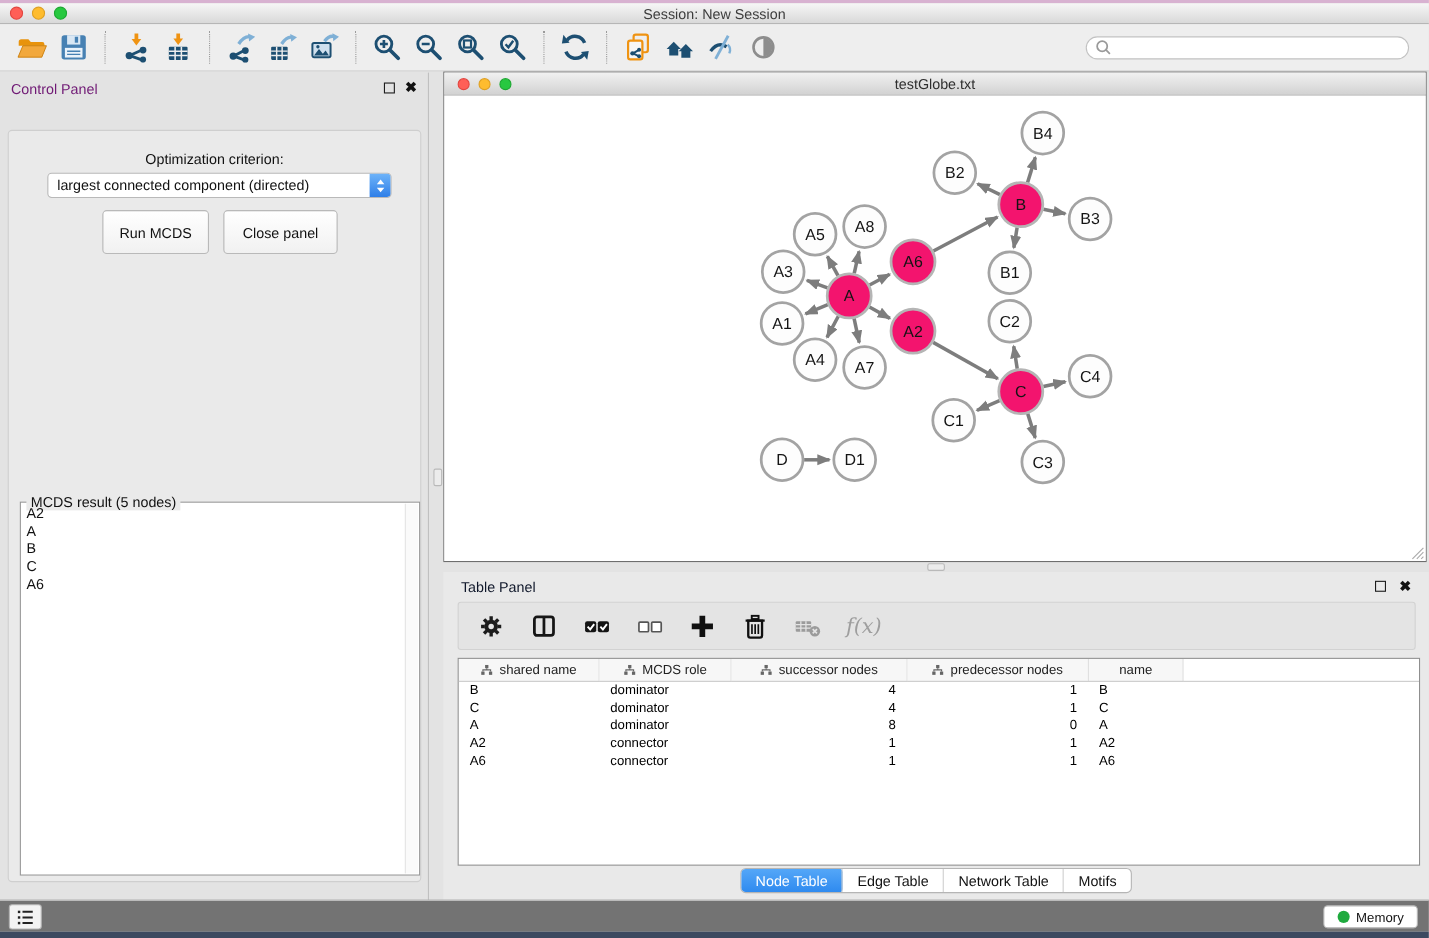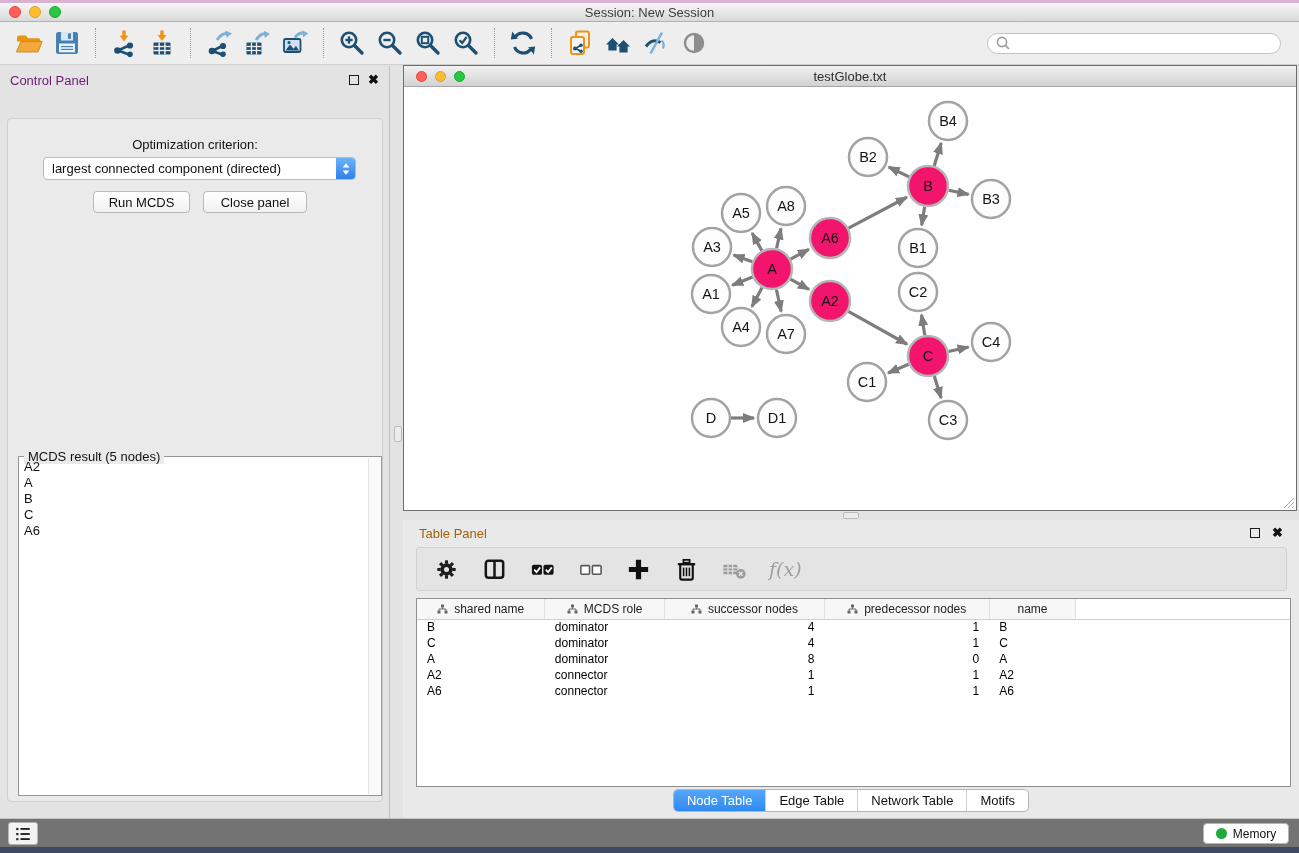--- a/index.html
+++ b/index.html
@@ -44,21 +44,21 @@
   .seg .seg-tab:first-child { border-left:none; }
   .seg .seg-tab.active { background:linear-gradient(#56a8f8,#2d89ef); color:#fff; border-radius:4px; margin:-1px; padding:4px 14px; }
   #cp-content { position:absolute; left:7px; top:52px; width:376px; height:684px;
     background:#eaeaea; border:1px solid #cfcfcf; border-radius:4px; }
   #opt-label { position:absolute; left:0; top:18px; width:100%; text-align:center; font-size:13px; color:#111; }
   #criterion-select { position:absolute; left:35px; top:38px; width:313px; height:23px; background:#fff;
     border:1px solid #b9b9b9; border-radius:4px; display:flex; align-items:center; }
   #criterion-select .sel-text { flex:1; font-size:13px; color:#111; padding-left:8px; white-space:nowrap; }
   #criterion-select .stepper { width:19px; height:21px; border-radius:0 3px 3px 0;
     background:linear-gradient(#6db3f9,#2f7fe8); display:flex; align-items:center; justify-content:center; }
-  .cp-btn { position:absolute; top:72px; height:22px; background:linear-gradient(#ffffff,#f1f1f1);
+  .cp-btn { position:absolute; top:72px; height:40px; background:linear-gradient(#ffffff,#f1f1f1);
     border:1px solid #b9b9b9; border-radius:4px; font-size:13px; color:#111;
     display:flex; align-items:center; justify-content:center; }
   #run-btn { left:85px; width:97px; }
   #closep-btn { left:195px; width:104px; }
   #mcds-box { position:absolute; left:10px; top:337px; width:364px; height:340px;
     border:1px solid #969696; background:#fff; }
   #mcds-box-title { position:absolute; left:5px; top:-8px; background:#eaeaea; padding:0 4px;
     font-size:13px; color:#111; }
   #mcds-list { position:absolute; left:1px; top:2px; right:14px; bottom:1px; overflow:hidden; }
   .mcds-item { font-size:13px; color:#111; line-height:16px; padding-left:4px; }
@@ -76,21 +76,21 @@
   #net-canvas { position:relative; width:892px; height:423px; background:#fff; }
   #resize-grip { position:absolute; right:1px; bottom:1px; }
 
   .divider-handle { background:#ececec; border:1px solid #b9b9b9; border-radius:2px; }
   #v-div-handle { left:394px; top:426px; width:8px; height:16px; }
   #h-div-handle { left:843px; top:512px; width:16px; height:7px; }
 
   
   #table-panel { left:403px; top:520px; width:896px; height:298px; background:#e9e9e9; }
   #tp-head { height:26px; display:flex; align-items:center; padding:0 16px; }
-  #tp-head .ph-title { font-size:13px; color:#a16207; }
+  #tp-head .ph-title { font-size:13px; color:#0f172a; }
   #tp-head .ph-icons { margin-left:auto; display:flex; gap:12px; align-items:center; }
   #tp-toolbar { position:absolute; left:13px; top:27px; width:871px; height:44px;
     background:#e4e4e4; border:1px solid #d2d2d2; border-radius:3px;
     display:flex; align-items:center; gap:21px; padding-left:16px; }
   .tp-icon { display:flex; align-items:center; justify-content:flex-start; }
   #fx-label { font-family:"DejaVu Serif", serif; font-style:italic; font-size:19px; color:#9e9e9e; }
   #node-table-wrap { position:absolute; left:13px; top:78px; width:875px; height:189px;
     background:#fff; border:1px solid #8f8f8f; overflow:hidden; }
   table#node-table { border-collapse:collapse; table-layout:fixed; }
   #node-table th { height:20px; background:#f7f7f7; border-bottom:1px solid #cfcfcf;

